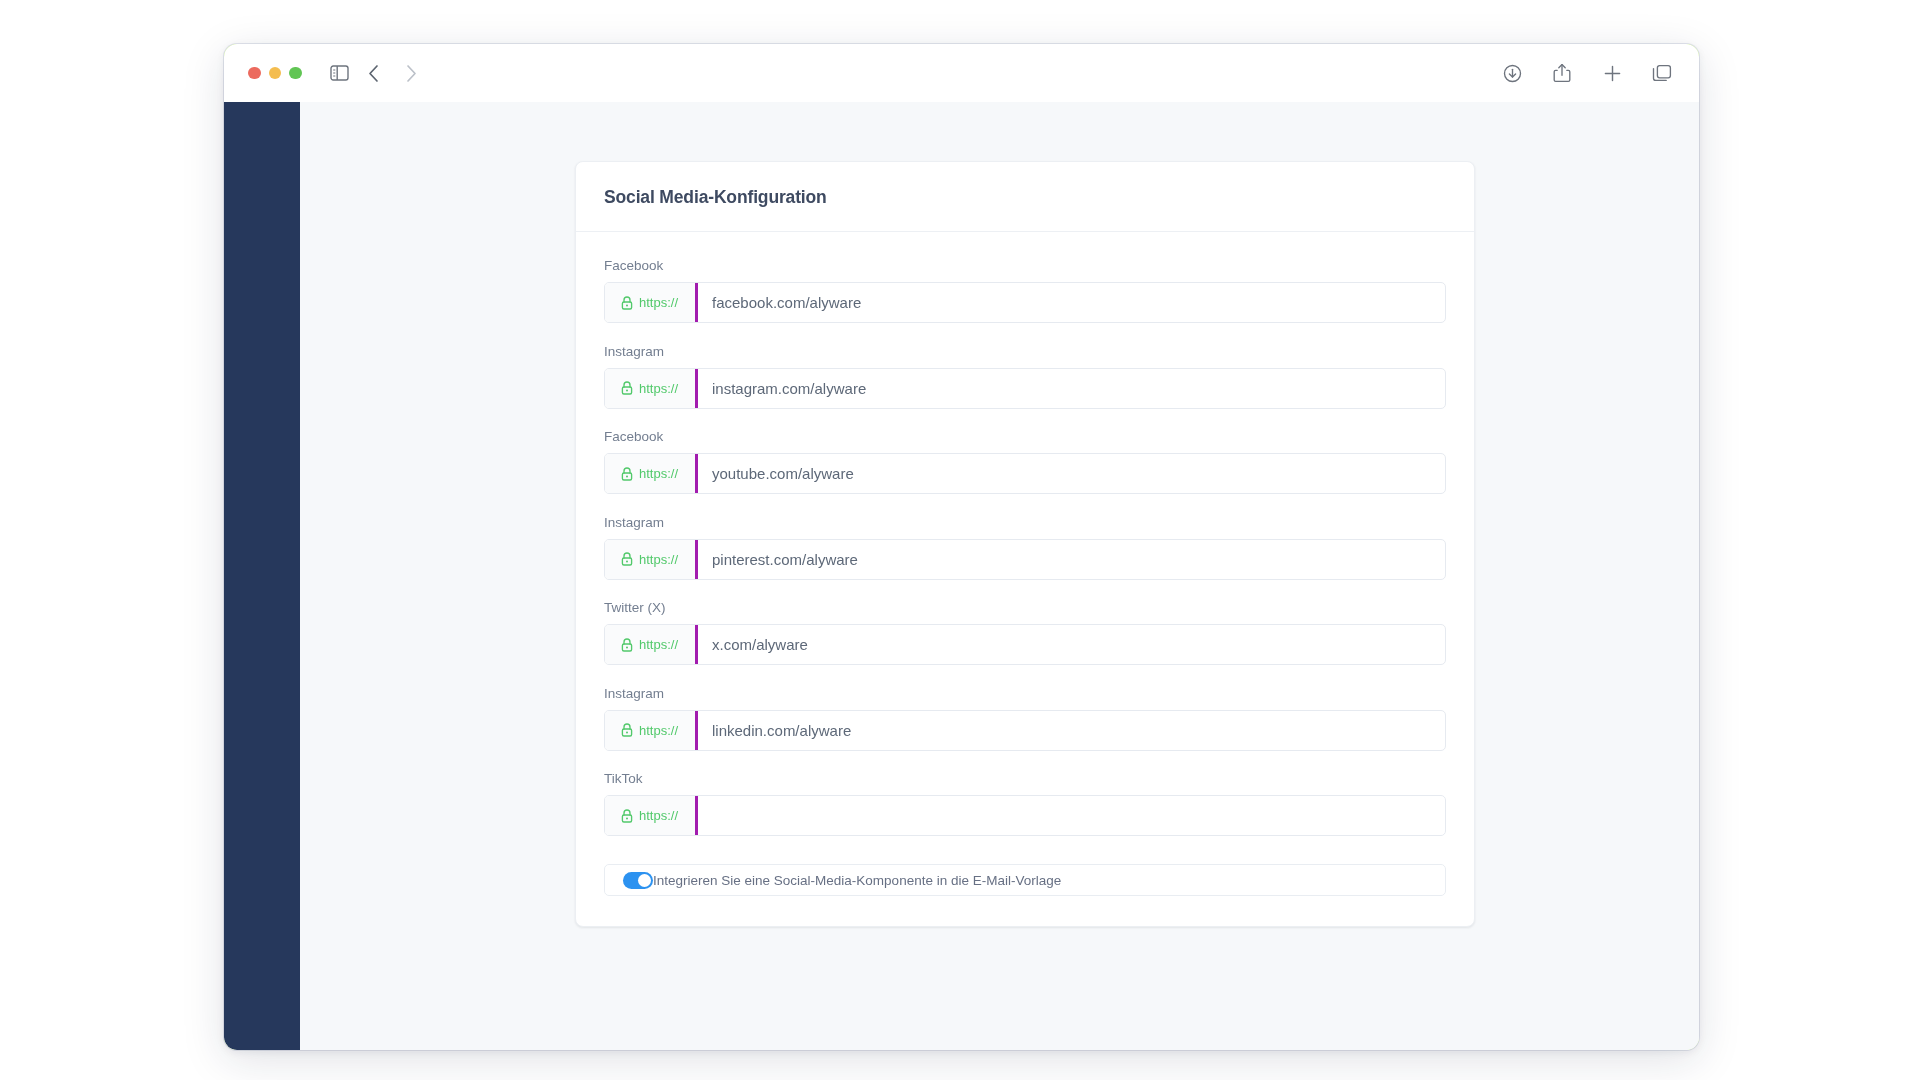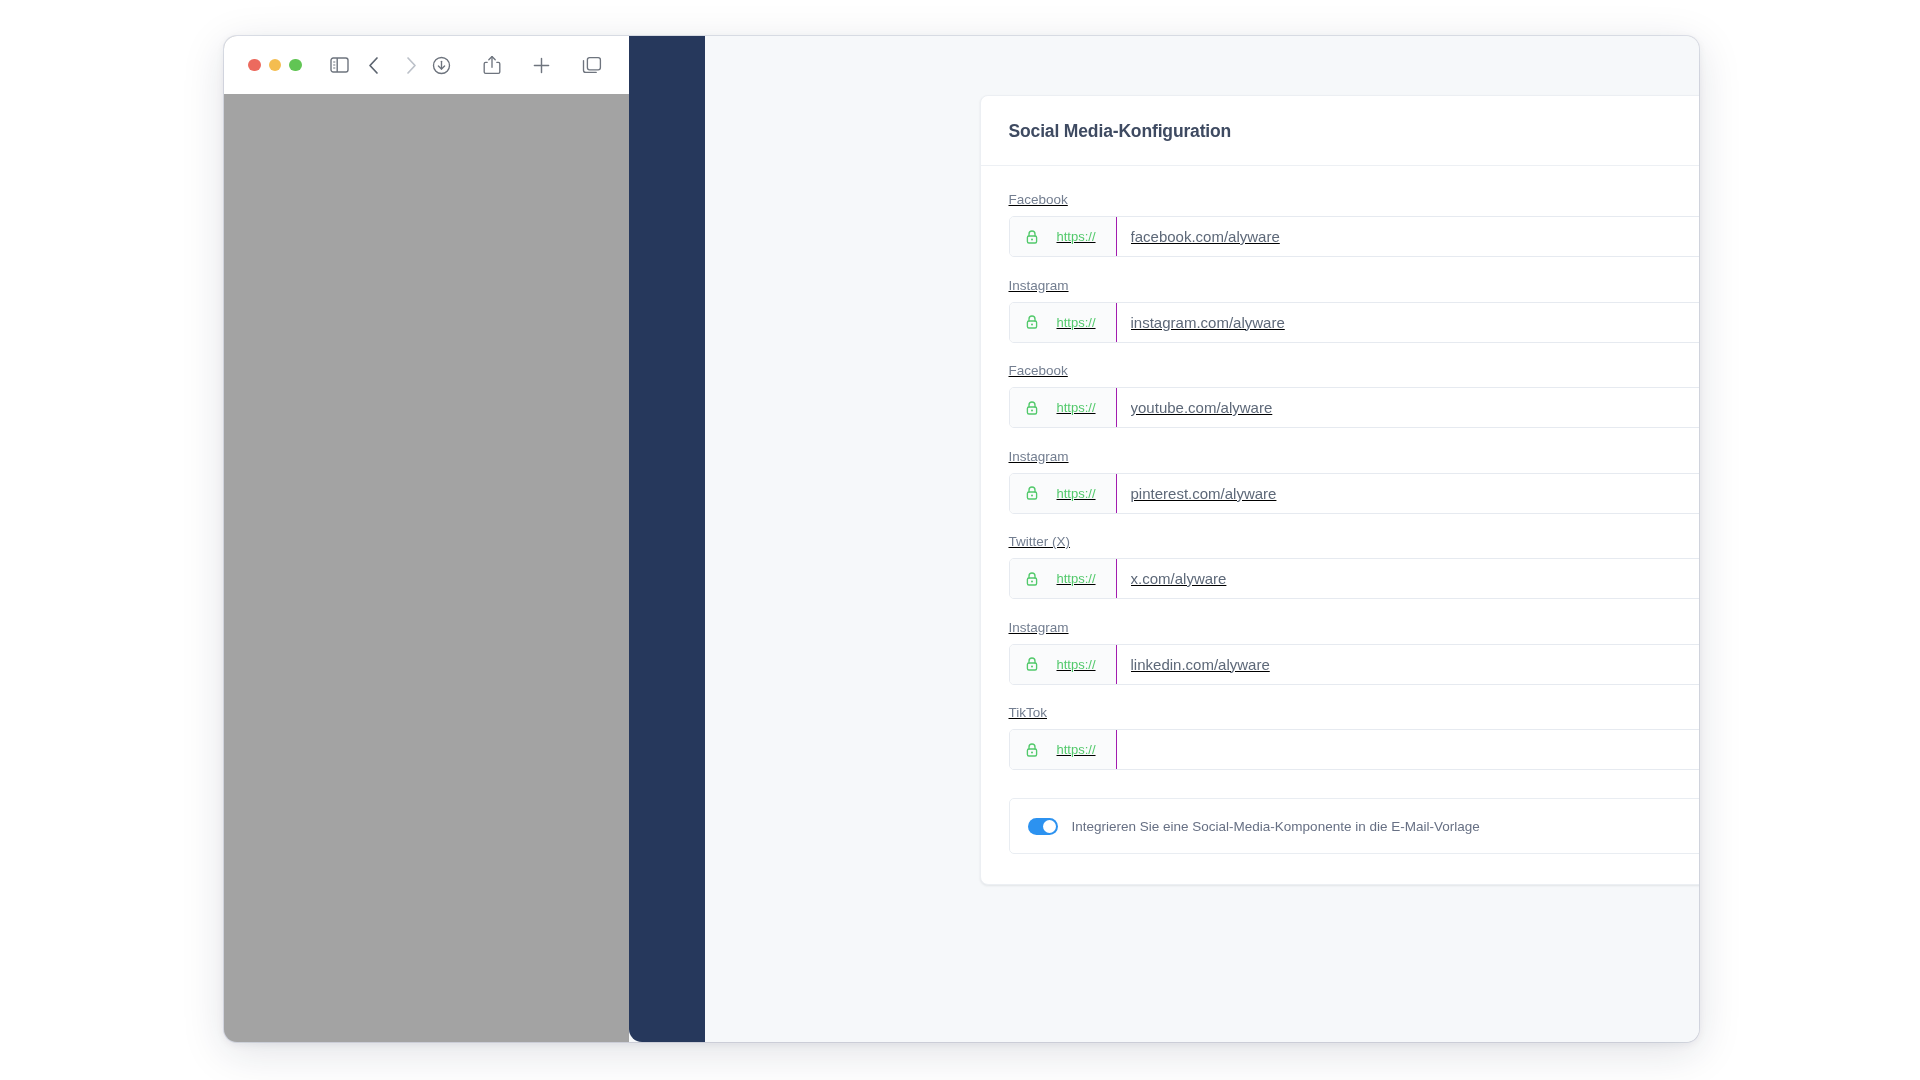--- a/index.html
+++ b/index.html
@@ -10,31 +10,31 @@
     overflow: hidden;
     background: #ffffff;
     font-family: "Liberation Sans", sans-serif;
     -webkit-font-smoothing: antialiased;
   }
 
   
   #browser-window {
     position: absolute;
     left: 224px;
-    top: 36px;
+    top: 44px;
     width: 1475px;
     height: 1006px;
-    background: #a3a3a3;
+    background: #bef264;
     border-radius: 13px;
     box-shadow: 0 10px 44px rgba(24,34,58,0.13),
                 0 2px 9px rgba(24,34,58,0.07),
                 0 0 0 1px rgba(190,198,214,0.40);
     overflow: hidden;
     display: flex;
-    flex-direction: row;
+    flex-direction: column;
   }
 
   
   #titlebar {
     height: 58px;
     min-height: 58px;
     background: #ffffff;
     display: flex;
     align-items: center;
     padding: 0 22px 0 24px;
@@ -118,21 +118,21 @@
     font-size: 17.5px;
     font-weight: bold;
     color: #3e4a61;
     letter-spacing: -0.15px;
   }
 
   #card-body {
     padding: 26px 28px 30px 28px;
   }
 
-  .field-group { margin-bottom: 20.5px; text-decoration: underline; }
+  .field-group { margin-bottom: 20.5px; }
 
   .field-label {
     display: block;
     font-size: 13.5px;
     color: #737e90;
     margin-bottom: 9px;
     font-weight: normal;
   }
 
   .input-row {
@@ -141,24 +141,24 @@
     height: 41px;
     border: 1px solid #e6eaf0;
     border-radius: 5px;
     background: #ffffff;
     overflow: hidden;
   }
 
   .input-prefix {
     display: flex;
     align-items: center;
-    gap: 19px;
-    padding: 0 20px 0 16px;
+    gap: 6px;
+    padding: 0 12px 0 16px;
     background: #fafbfc;
-    border-right: 1px solid #a21caf;
+    border-right: 3px solid #a21caf;
     min-width: 93px;
   }
   .prefix-text {
     font-size: 13px;
     color: #52c96b;
     white-space: nowrap;
   }
   .lock-icon { display: block; width: 12px; height: 14px; }
 
   .input-field {
@@ -169,28 +169,28 @@
     font-family: "Liberation Sans", sans-serif;
     font-size: 15px;
     color: #5d6878;
     padding: 0 14px;
   }
   .input-field::placeholder { color: #aab2bf; }
 
   
   #toggle-row {
     margin-top: 28px;
-    height: 56px;
+    height: 32px;
     border: 1px solid #e9edf2;
     border-radius: 5px;
     background: #ffffff;
     display: flex;
     align-items: center;
     padding: 0 18px;
-    gap: 14px;
+    gap: 0;
   }
   #toggle-switch {
     width: 30px;
     height: 17px;
     border-radius: 9px;
     background: #2c92f0;
     position: relative;
     flex: 0 0 auto;
     cursor: pointer;
   }

